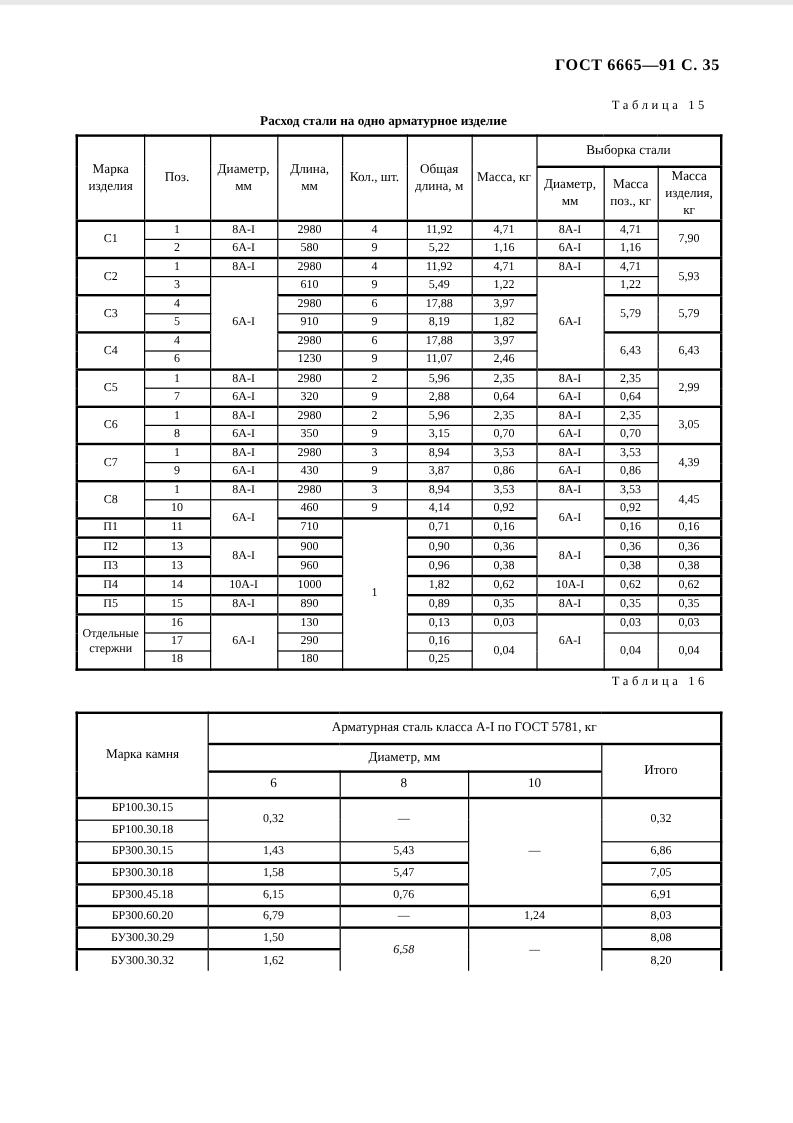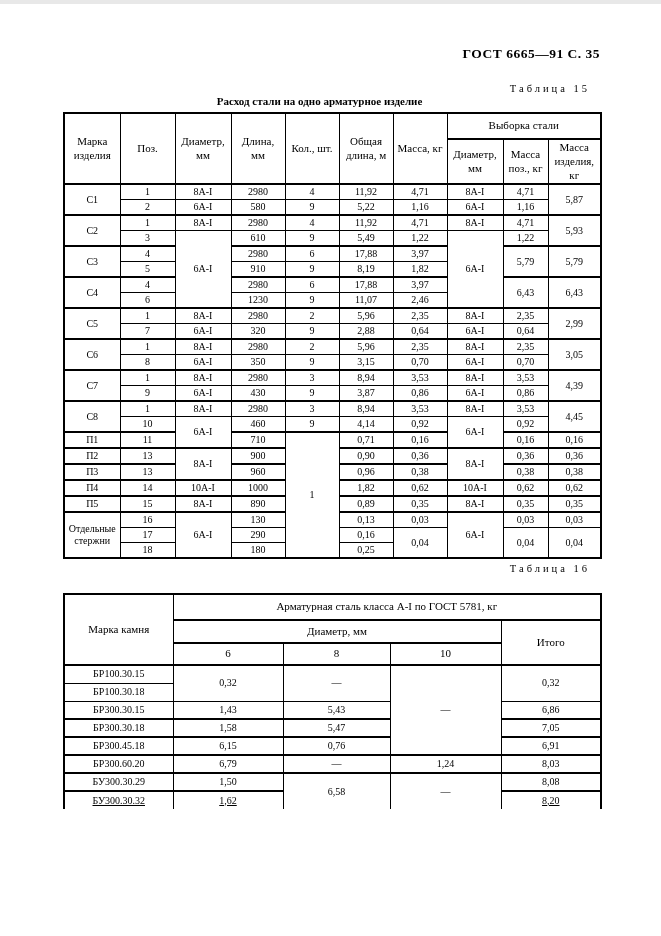--- a/index.html
+++ b/index.html
@@ -55,22 +55,22 @@
   }
   thead th { border-bottom-width: 2px; }
   #table15 thead tr:nth-child(1) { height: 26px; }
   #table15 thead tr:nth-child(2) { height: 31px; }
   #table15 tbody tr { height: 15px; }
   #table16 thead tr:nth-child(1) { height: 26px; }
   #table16 thead tr:nth-child(2) { height: 23px; }
   #table16 thead tr:nth-child(3) { height: 22px; }
   #table16 tbody tr { height: 18px; padding-left: 12px; }
   tr.gs td { border-top-width: 2px; }
-  td.nb { border-bottom: 0; }
-  #table16 tbody tr:last-child td { border-bottom: 0; text-decoration: underline; }
+  td.nb { border-bottom: 0; font-style: italic; }
+  #table16 tbody tr:last-child td { border-bottom: 0; }
 </style>
 </head>
 <body>
 
 <div class="page">
 
   <div class="doc-header">ГОСТ 6665—91 С. 35</div>
 
   <div class="tbl-label" id="label15">Таблица 15</div>
   <div class="tbl-title" id="title15">Расход стали на одно арматурное изделие</div>
@@ -108,21 +108,21 @@
         <tr class="gs">
           <td rowspan="2">С1</td>
           <td>1</td>
           <td>8А-I</td>
           <td>2980</td>
           <td>4</td>
           <td>11,92</td>
           <td>4,71</td>
           <td>8А-I</td>
           <td>4,71</td>
-          <td rowspan="2">5,87</td>
+          <td rowspan="2">7,90</td>
         </tr>
         <tr>
           <td>2</td>
           <td>6А-I</td>
           <td>580</td>
           <td>9</td>
           <td>5,22</td>
           <td>1,16</td>
           <td>6А-I</td>
           <td>1,16</td>

